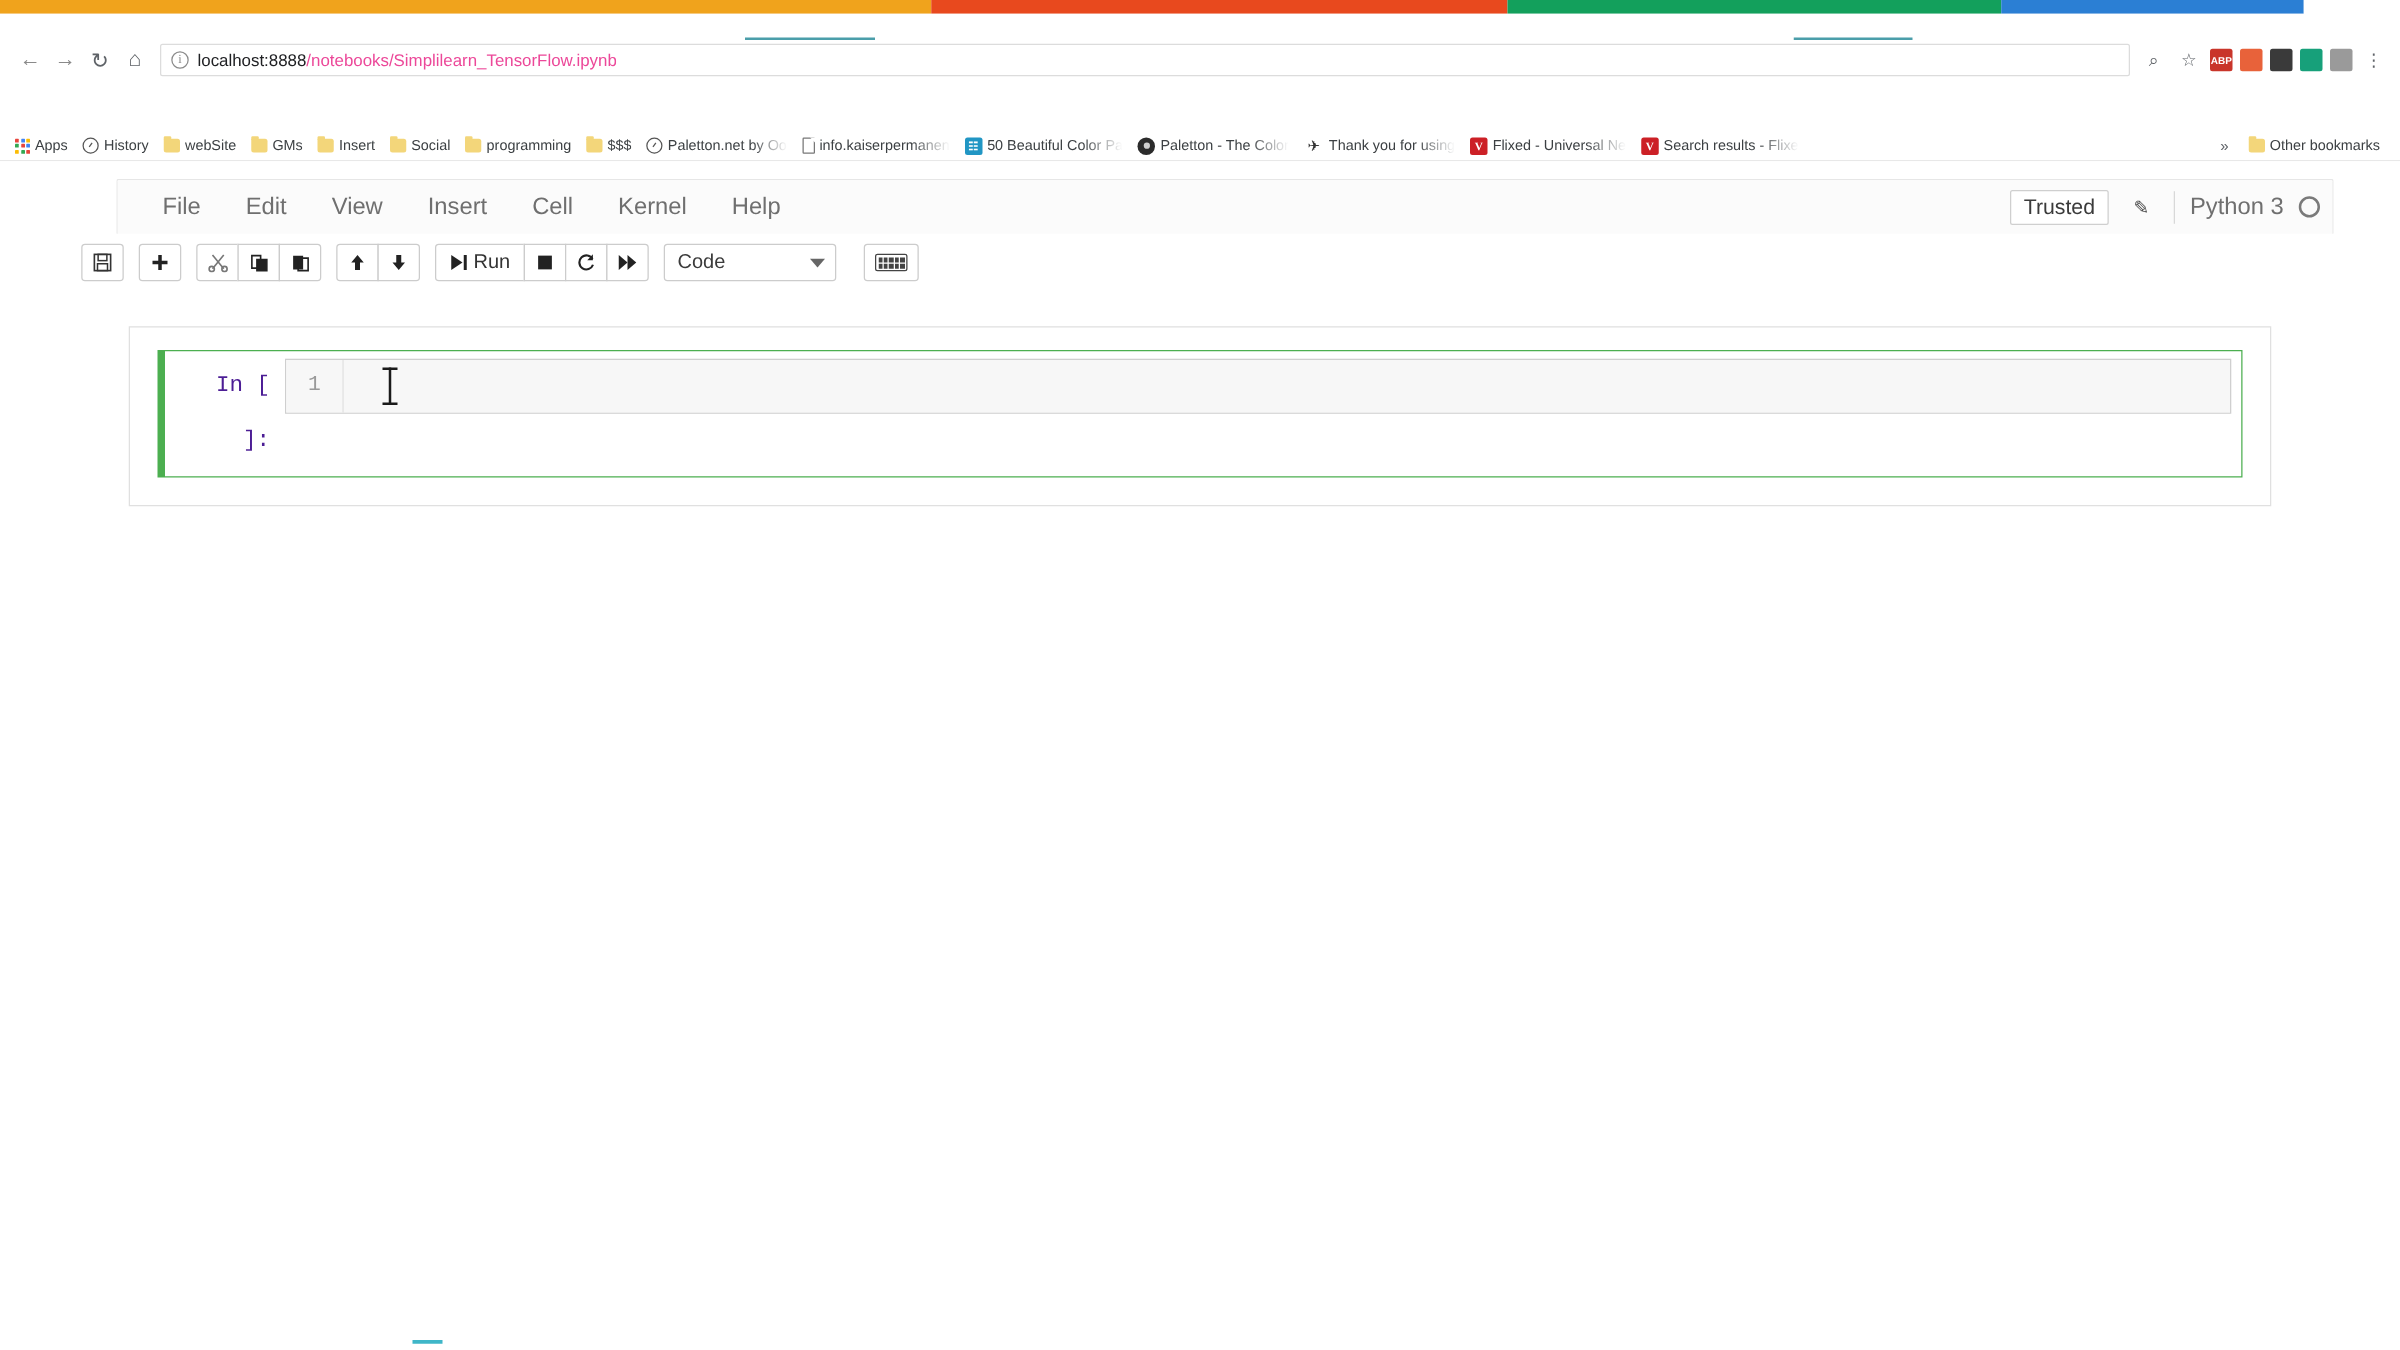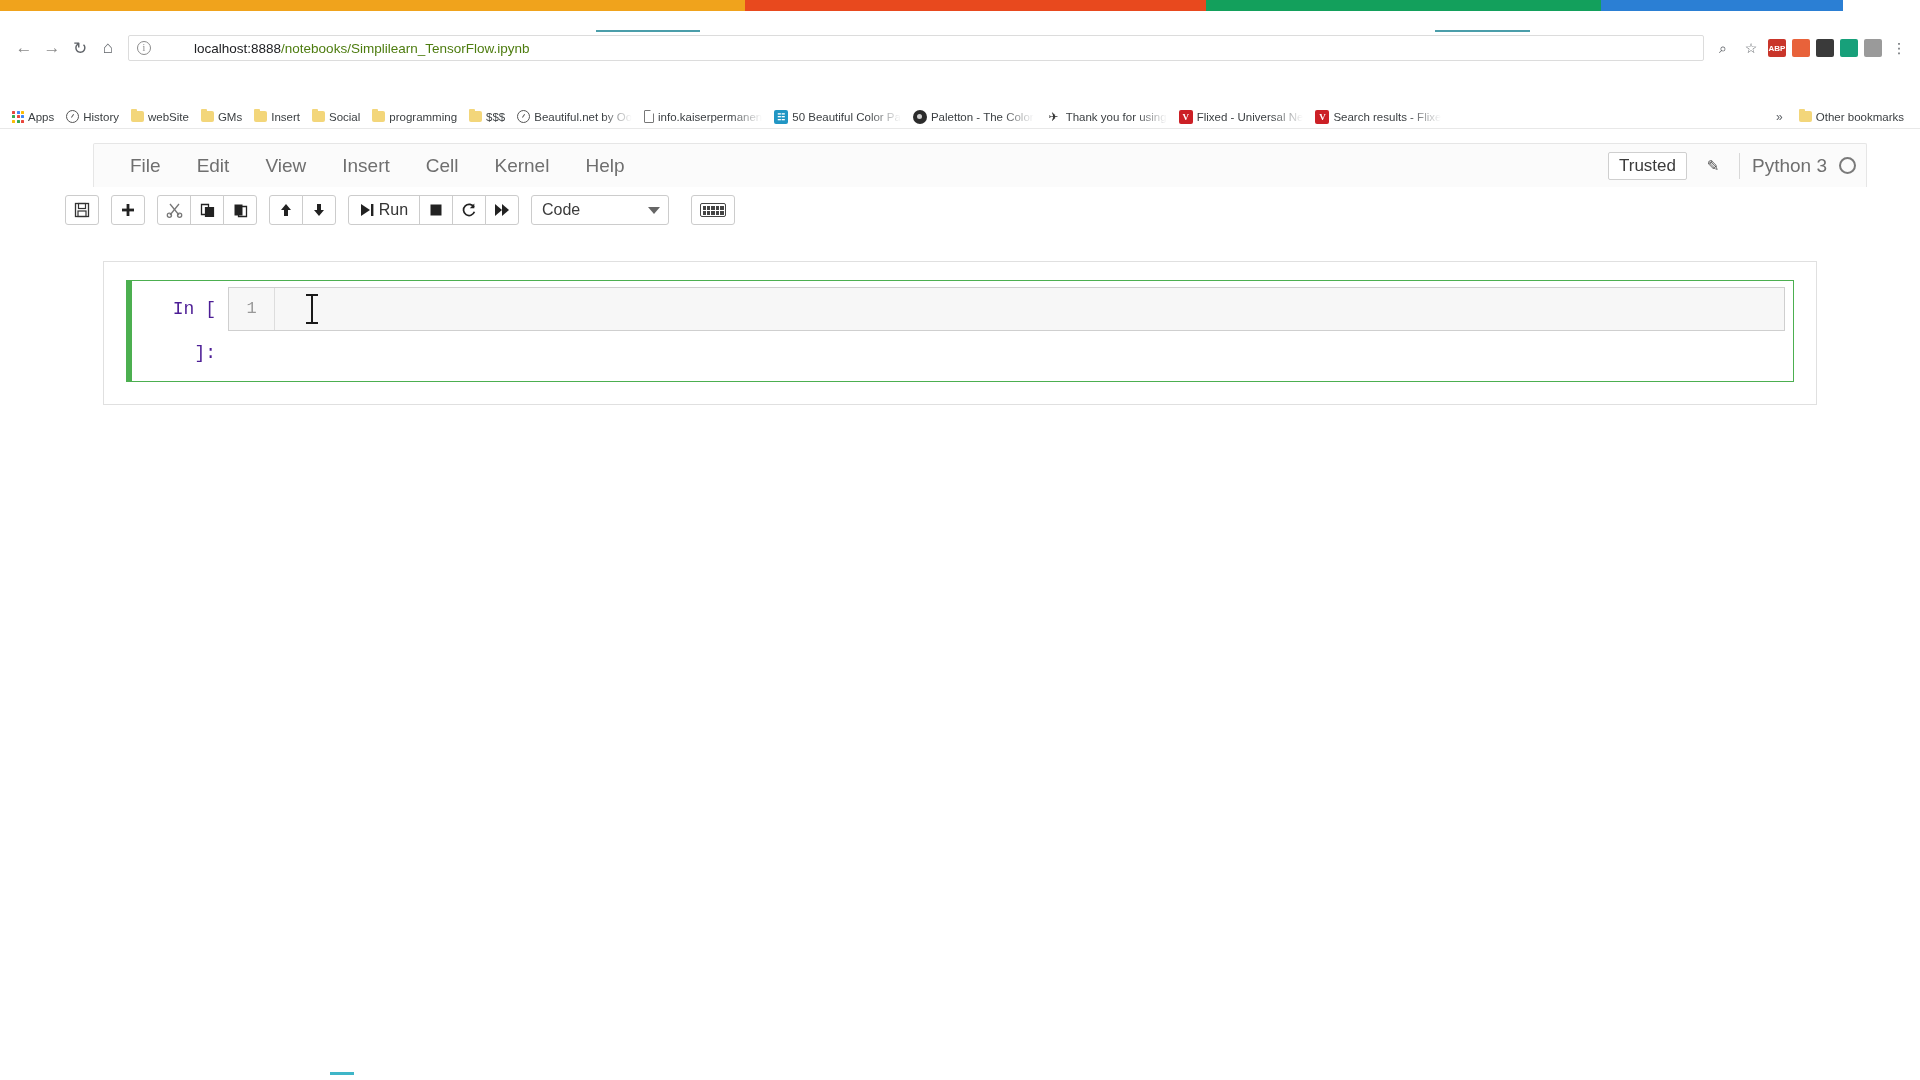--- a/index.html
+++ b/index.html
@@ -44,22 +44,22 @@
     background: #ffffff; border: 1px solid #dcdcdc; border-radius: 2px;
     display: flex; align-items: center; padding: 0 8px;
     font-size: 13.5px; color: #202124;
   }
   .urlbar .info-icon {
     width: 14px; height: 14px; border: 1.3px solid #8b8b8b; border-radius: 50%;
     color: #8b8b8b; font-size: 10px; line-height: 12px; text-align: center;
     margin-right: 7px; flex: 0 0 auto; font-family: "Liberation Serif", serif;
   }
   .urlbar .url-text { white-space: nowrap; overflow: hidden; }
-  .urlbar .url-host { color: #202124; margin-left: 36px; }
-  .urlbar .url-path { color: #4d7c0f; margin-top: 21px; }
+  .urlbar .url-host { color: #202124; }
+  .urlbar .url-path { color: #ec4899; margin-top: 21px; }
   .omni-right { display: flex; align-items: center; gap: 6px; flex: 0 0 auto; }
   .omni-icon {
     width: 22px; height: 22px; display: flex; align-items: center;
     justify-content: center; color: #5f6368; font-size: 14px;
   }
   .ext-icon { width: 18px; height: 18px; border-radius: 2px; display:flex;
     align-items:center; justify-content:center; font-size:8px; color:#fff;
     font-weight: bold; }
 
   
@@ -316,21 +316,21 @@
     <span class="bm-label">programming</span>
   </div>
 
   <div class="bm">
     <span class="folder-ic"></span>
     <span class="bm-label">$$$</span>
   </div>
 
   <div class="bm">
     <span class="circ-ic"></span>
-    <span class="bm-label fade">Beautiful.net by Oo</span>
+    <span class="bm-label fade">Paletton.net by Oo</span>
   </div>
 
   <div class="bm">
     <span class="doc-ic"></span>
     <span class="bm-label fade">info.kaiserpermanen</span>
   </div>
 
   <div class="bm">
     <span class="sq-ic" style="background:#2196c4">☷</span>
     <span class="bm-label fade">50 Beautiful Color Pa</span>

